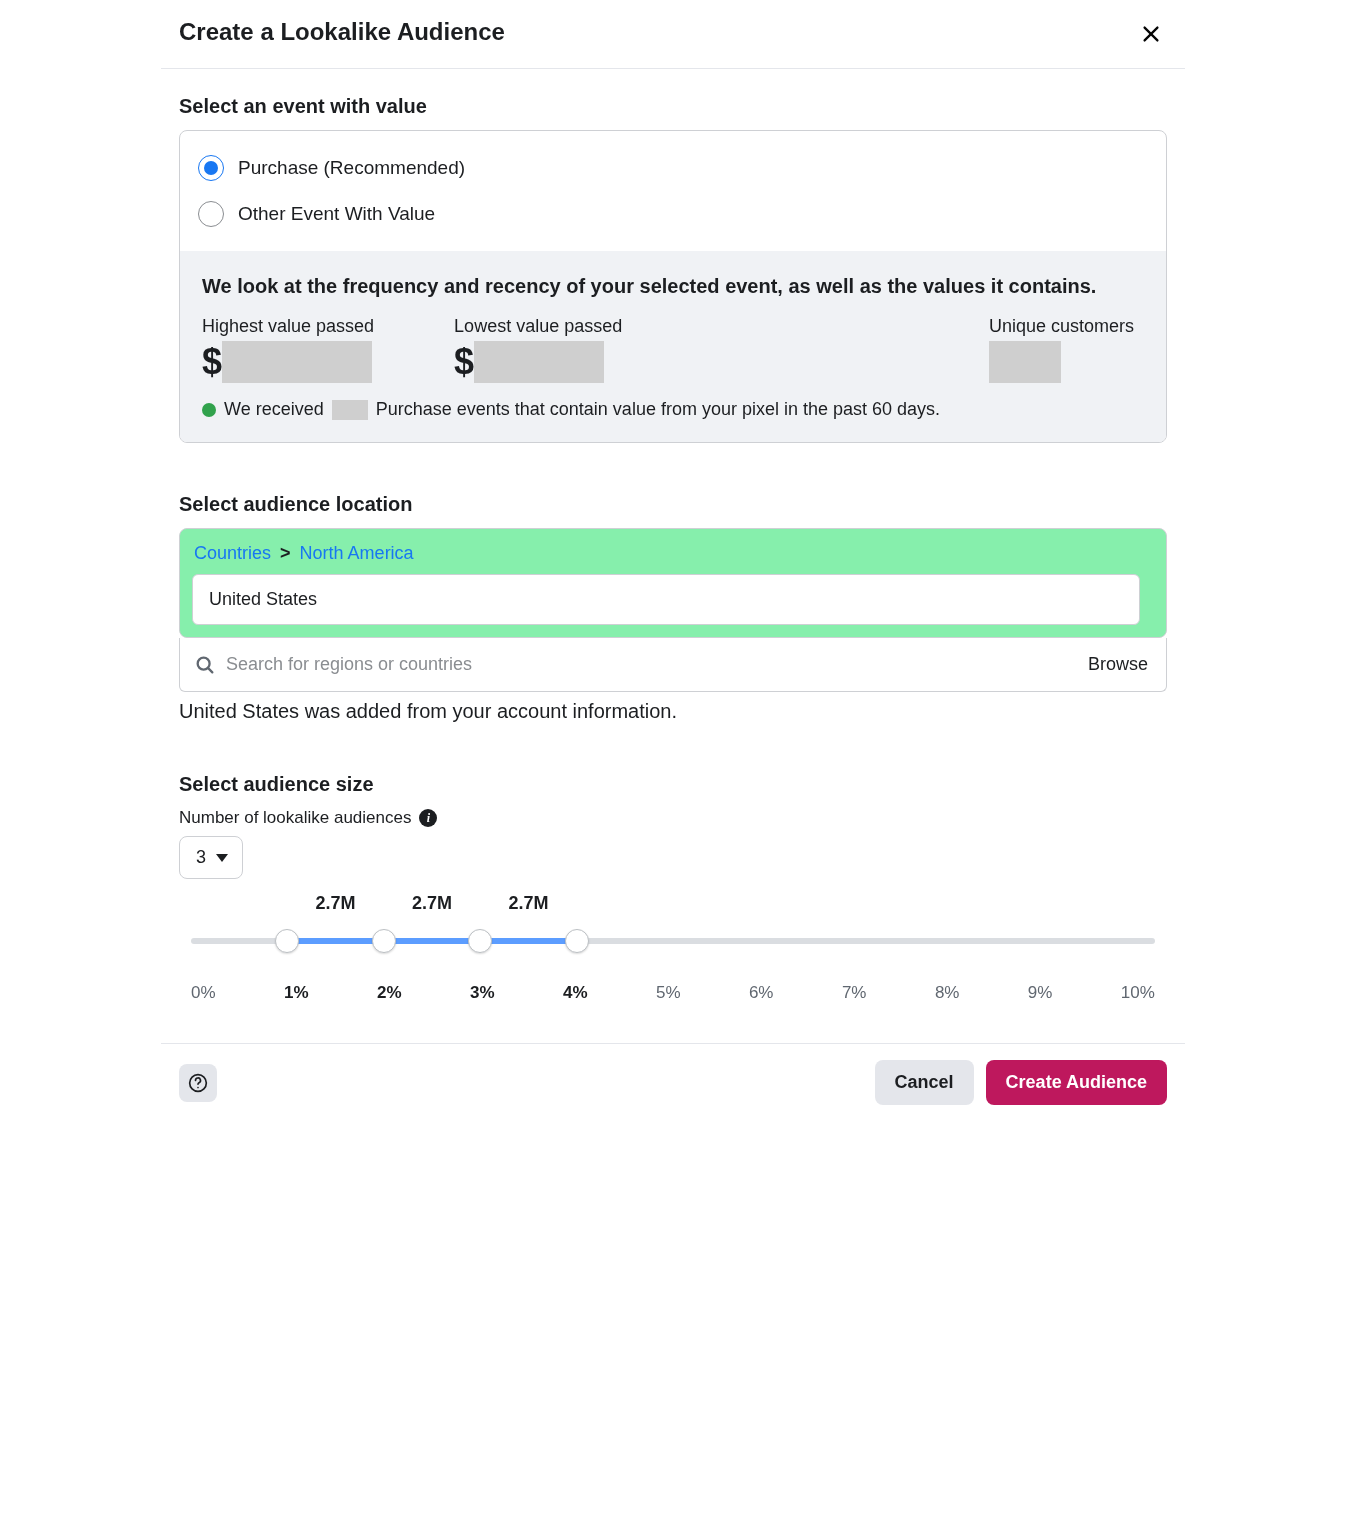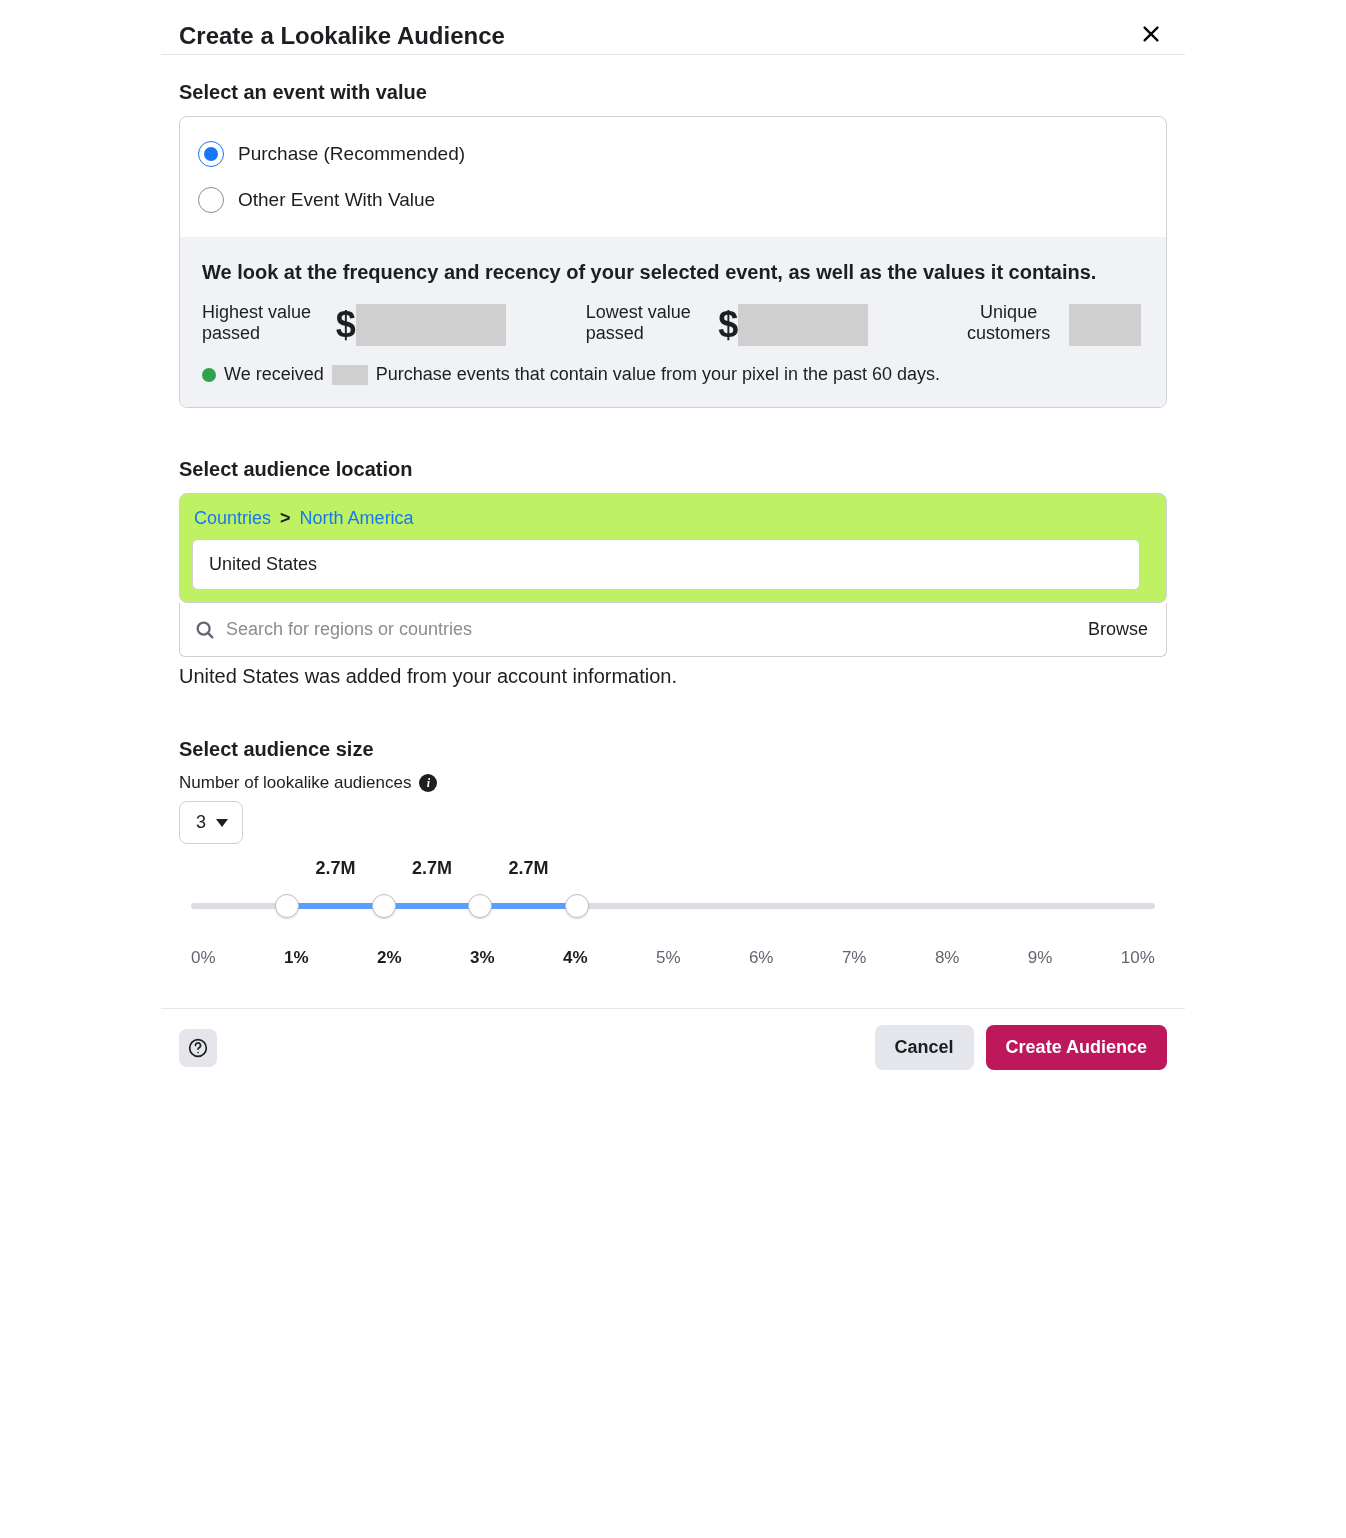--- a/index.html
+++ b/index.html
@@ -1,48 +1,48 @@
 <!DOCTYPE html>
 <html><head>
 <meta charset="utf-8">
 <style>
   * { box-sizing: border-box; }
   html, body { margin:0; padding:0; font-family: -apple-system, BlinkMacSystemFont, "Segoe UI", Helvetica, Arial, sans-serif; color:#1c1e21; background:#fff; }
   .dialog { width:1024px; margin:0 auto; position:relative; }
-  .header { display:flex; align-items:flex-end; justify-content:space-between; padding:18px 18px 4px 18px; border-bottom:1px solid #e4e6eb; }
+  .header { display:flex; align-items:flex-start; justify-content:space-between; padding:18px 18px 18px 18px; border-bottom:1px solid #e4e6eb; }
   .header h1 { font-size:24px; font-weight:700; margin:0; }
   .close-btn { width:32px; height:32px; display:flex; align-items:center; justify-content:center; cursor:pointer; color:#050505; }
   .close-btn svg { width:22px; height:22px; }
   .content { padding:18px 18px 40px 18px; }
   .section-title { font-size:20px; font-weight:700; margin:8px 0 12px 0; }
   .subheading { font-size:17px; font-weight:400; margin:6px 0 8px 0; display:flex; align-items:center; gap:8px;}
   .card { border:1px solid #ced0d4; border-radius:8px; overflow:hidden; background:#fff; }
   .radio-group { padding:14px 16px 14px 14px; }
   .radio-option { display:flex; align-items:center; gap:14px; padding:10px 4px; cursor:pointer; }
   .radio-circle { width:26px; height:26px; border:1px solid #8a8d91; border-radius:50%; display:flex; align-items:center; justify-content:center; background:#fff; flex-shrink:0;}
   .radio-circle.selected { border-color:#1877f2; }
   .radio-circle.selected::after { content:""; width:14px; height:14px; background:#1877f2; border-radius:50%; }
   .radio-label { font-size:19px; }
   .info-panel { background:#f0f2f5; padding:20px 22px 22px 22px; }
   .info-heading { font-size:20px; font-weight:700; margin:4px 0 18px 0; }
   .stats-row { display:flex; gap:80px; margin-bottom:16px; }
-  .stat-col { display:flex; flex-direction:row;}
-  .stat-col.last { margin-left:auto; margin-right:3px;text-align:center;}
+  .stat-col { display:flex; flex-direction:column;}
+  .stat-col.last { margin-left:auto; margin-right:10px;text-align:center;}
   .stat-label { font-size:18px; font-weight:400; margin-bottom:4px; }
   .stat-value-line { display:flex; align-items:center; }
   .dollar { font-size:36px; font-weight:700; line-height:1; }
   .redacted { background:#cfcfcf; height:42px; }
   .redacted.w1 { width:150px; }
   .redacted.w2 { width:130px; }
   .redacted.w3 { width:72px; }
   .redacted-inline { display:inline-block; background:#cfcfcf; width:36px; height:20px; vertical-align:middle; }
   .status-line { display:flex; align-items:center; gap:8px; font-size:18px; margin-top:10px;}
   .dot-green { width:14px; height:14px; border-radius:50%; background:#31a24c; flex-shrink:0;}
   
-  .loc-card { border:1px solid #ced0d4; border-radius:8px; background:#bef264; padding:10px 26px 12px 12px; }
+  .loc-card { border:1px solid #ced0d4; border-radius:8px; background:#86efac; padding:10px 26px 12px 12px; }
   .breadcrumb { font-size:18px; margin:4px 0 10px 2px; }
   .breadcrumb a { color:#1877f2; text-decoration:none; cursor:pointer; }
   .breadcrumb .sep { color:#1c1e21; margin:0 4px; font-weight:600;}
   .selected-loc { background:#fff; border:1px solid #ced0d4; border-radius:6px; padding:14px 16px; font-size:18px; }
   .search-row { border:1px solid #ced0d4; border-radius:6px; display:flex; align-items:center; padding:0 18px 0 14px; height:54px; margin-top:0;}
   .search-row svg { width:22px; height:22px; color:#606770; flex-shrink:0;}
   .search-row input { flex:1; border:none; outline:none; font-size:18px; padding:0 10px; color:#1c1e21; }
   .search-row input::placeholder { color:#8a8d91; }
   .browse-btn { font-size:18px; font-weight:500; cursor:pointer; }
   .hint { font-size:20px; color:#1c1e21; margin-top:8px; }

